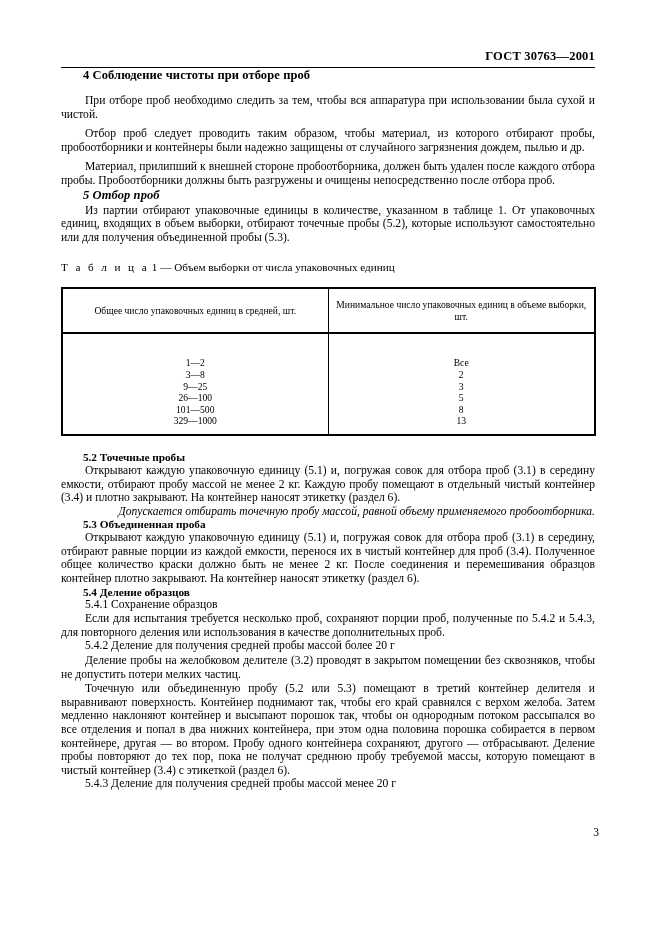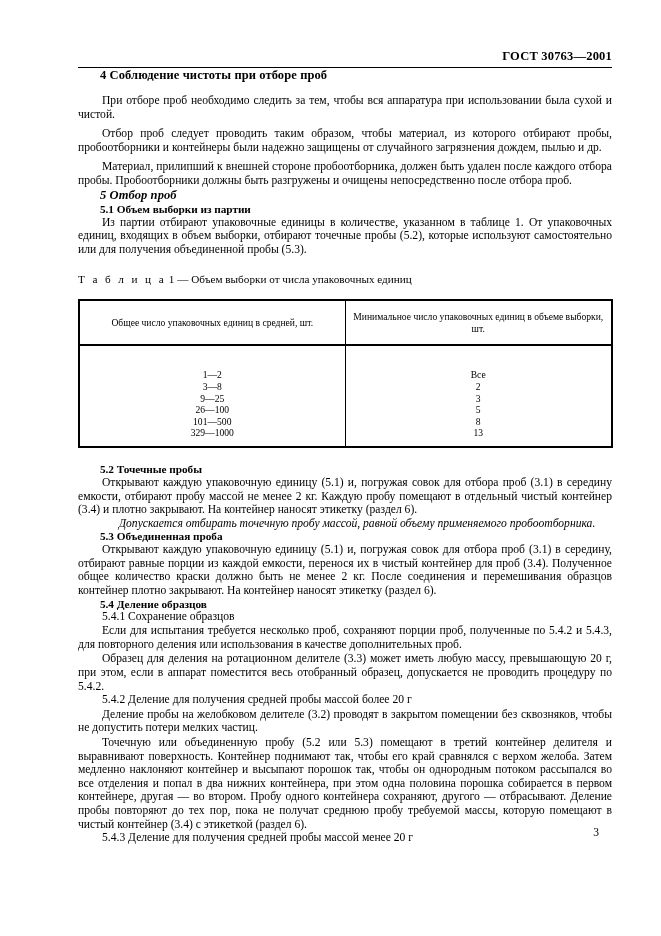--- a/index.html
+++ b/index.html
@@ -16,21 +16,21 @@
     position: relative;
     width: 661px;
     height: 936px;
     margin: 0 auto;
     background: #ffffff;
     box-sizing: border-box;
     overflow: hidden;
   }
   .content {
     position: absolute;
-    left: 78px;
+    left: 61px;
     top: 0;
     width: 534px;
   }
 
   
   .doc-header {
     padding-top: 46px;
     text-align: right;
   }
   .doc-header .std-number {
@@ -78,21 +78,21 @@
     hyphens: manual;
   }
   p.body.first { padding-top: 11px; }
   p.body.tight { padding-top: 1px; }
   p.body.gap { padding-top: 6px; }
   p.note {
     font-size: 11.6px;
     line-height: 13.6px;
     margin: 0;
     padding: 0;
-    text-align: center;
+    text-align: right;
     text-indent: 24px;
     font-style: italic;
   }
   p.numbered {
     font-size: 11.6px;
     line-height: 13.6px;
     margin: 0;
     padding: 0;
     text-align: justify;
     text-indent: 24px;
@@ -162,21 +162,20 @@
     </div>
     <div class="header-rule"></div>
 
     <h1 class="sec sec-1">4 Соблюдение чистоты при отборе проб</h1>
     <p class="body first">При отборе проб необходимо следить за тем, чтобы вся аппаратура при использовании была сухой и чистой.</p>
     <p class="body gap">Отбор проб следует проводить таким образом, чтобы материал, из которого отбирают пробы, пробоотборники и контейнеры были надежно защищены от случайного загрязнения дождем, пылью и др.</p>
     <p class="body gap">Материал, прилипший к внешней стороне пробоотборника, должен быть удален после каждого отбора пробы. Пробоотборники должны быть разгружены и очищены непосредственно после отбора проб.</p>
 
     <h1 class="sec sec-5">5 Отбор проб</h1>
 
-    <h2 class="subsec subsec-51">5.1 Объем выборки из партии</h2>
     <p class="body tight">Из партии отбирают упаковочные единицы в количестве, указанном в таблице 1. От упаковочных единиц, входящих в объем выборки, отбирают точечные пробы (5.2), которые используют самостоятельно или для получения объединенной пробы (5.3).</p>
 
     <p class="table-caption">
       <span class="tname">Т а б л и ц а</span>
       <span>1</span>
       <span>— Объем выборки от числа упаковочных единиц</span>
     </p>
 
     <table class="gost">
       <colgroup>
@@ -214,21 +213,20 @@
     <h2 class="subsec" style="padding-top:15px;">5.2 Точечные пробы</h2>
     <p class="body tight">Открывают каждую упаковочную единицу (5.1) и, погружая совок для отбора проб (3.1) в середину емкости, отбирают пробу массой не менее 2 кг. Каждую пробу помещают в отдельный чистый контейнер (3.4) и плотно закрывают. На контейнер наносят этикетку (раздел 6).</p>
     <p class="note">Допускается отбирать точечную пробу массой, равной объему применяемого пробоотборника.</p>
 
     <h2 class="subsec subsec-53">5.3 Объединенная проба</h2>
     <p class="body tight">Открывают каждую упаковочную единицу (5.1) и, погружая совок для отбора проб (3.1) в середину, отбирают равные порции из каждой емкости, перенося их в чистый контейнер для проб (3.4). Полученное общее количество краски должно быть не менее 2 кг. После соединения и перемешивания образцов контейнер плотно закрывают. На контейнер наносят этикетку (раздел 6).</p>
 
     <h2 class="subsec subsec-54">5.4 Деление образцов</h2>
     <p class="numbered">5.4.1 Сохранение образцов</p>
     <p class="body tight">Если для испытания требуется несколько проб, сохраняют порции проб, полученные по 5.4.2 и 5.4.3, для повторного деления или использования в качестве дополнительных проб.</p>
-    <p class="body tight">Образец для деления на ротационном делителе (3.3) может иметь любую массу, превышающую 20 г, при этом, если в аппарат поместится весь отобранный образец, допускается не проводить процедуру по 5.4.2.</p>
     <p class="numbered">5.4.2 Деление для получения средней пробы массой более 20 г</p>
     <p class="body tight">Деление пробы на желобковом делителе (3.2) проводят в закрытом помещении без сквозняков, чтобы не допустить потери мелких частиц.</p>
     <p class="body tight">Точечную или объединенную пробу (5.2 или 5.3) помещают в третий контейнер делителя и выравнивают поверхность. Контейнер поднимают так, чтобы его край сравнялся с верхом желоба. Затем медленно наклоняют контейнер и высыпают порошок так, чтобы он однородным потоком рассыпался во все отделения и попал в два нижних контейнера, при этом одна половина порошка собирается в первом контейнере, другая — во втором. Пробу одного контейнера сохраняют, другого — отбрасывают. Деление пробы повторяют до тех пор, пока не получат среднюю пробу требуемой массы, которую помещают в чистый контейнер (3.4) с этикеткой (раздел 6).</p>
     <p class="numbered">5.4.3 Деление для получения средней пробы массой менее 20 г</p>
 
   </div>
 
   <div class="page-number">3</div>
 </div>
 

